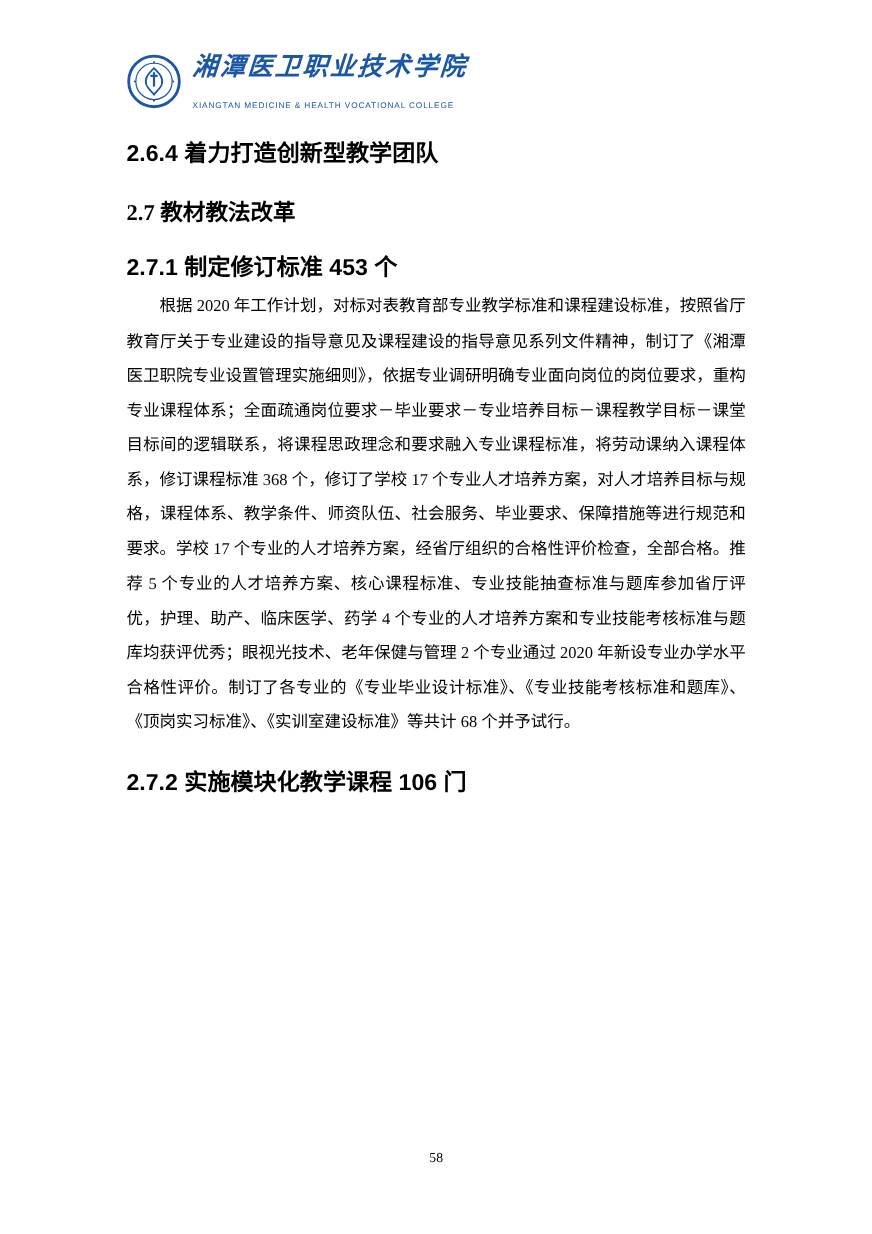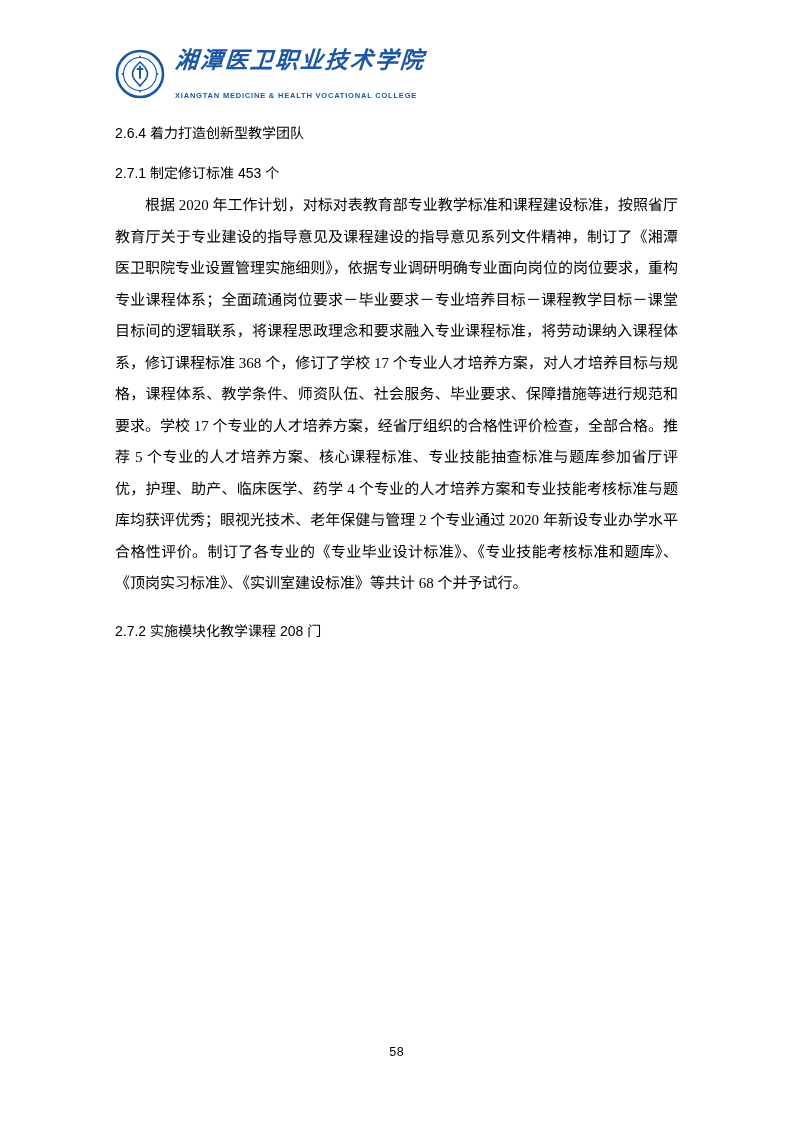--- a/index.html
+++ b/index.html
@@ -44,30 +44,30 @@
     font-weight: bold;
     font-style: italic;
     font-size: 23px;
     letter-spacing: 2px;
     color: #1c57a5;
     transform: skewX(-4deg);
   }
   .logo-en {
     margin-top: 19px;
     font-family: "Liberation Sans", sans-serif;
-    font-weight: bold;
+    font-weight: normal;
     font-size: 7.5px;
     letter-spacing: 0.8px;
     color: #1c57a5;
   }
   
   .h-level3 {
     font-family: "Liberation Sans", sans-serif;
-    font-weight: normal;
-    font-size: 14px;
+    font-weight: bold;
+    font-size: 21px;
     margin: 20px 0 8px 0;
   }
   .h-level2 {
     font-family: "Liberation Serif", serif;
     font-weight: bold;
     font-size: 20.5px;
     margin: 24px 0 6px 0;
   }
   .para {
     font-size: 15px;
@@ -78,21 +78,21 @@
     margin: 0 0 4px 0;
   }
   
   .page-footer {
     position: absolute;
     bottom: 62px;
     left: 0;
     width: 100%;
     text-align: center;
     font-size: 12.5px;
-    font-family: Liberation Mono, monospace;
+    font-family: Liberation Serif, serif;
   }
 </style>
 </head>
 <body>
 
 <div class="page">
 
   <div class="content">
 
     <header class="masthead">
@@ -109,25 +109,26 @@
         </svg>
       </div>
       <div class="logo-text">
         <div class="logo-zh">湘潭医卫职业技术学院</div>
         <div class="logo-en">XIANGTAN MEDICINE &amp; HEALTH VOCATIONAL COLLEGE</div>
       </div>
     </header>
 
     <h3 class="h-level3">2.6.4 着力打造创新型教学团队</h3>
 
+    <h2 class="h-level2">2.7 教材教法改革</h2>
 
     <h3 class="h-level3">2.7.1 制定修订标准 453 个</h3>
     <p class="para">根据 2020 年工作计划，对标对表教育部专业教学标准和课程建设标准，按照省厅教育厅关于专业建设的指导意见及课程建设的指导意见系列文件精神，制订了《湘潭医卫职院专业设置管理实施细则》，依据专业调研明确专业面向岗位的岗位要求，重构专业课程体系；全面疏通岗位要求－毕业要求－专业培养目标－课程教学目标－课堂目标间的逻辑联系，将课程思政理念和要求融入专业课程标准，将劳动课纳入课程体系，修订课程标准 368 个，修订了学校 17 个专业人才培养方案，对人才培养目标与规格，课程体系、教学条件、师资队伍、社会服务、毕业要求、保障措施等进行规范和要求。学校 17 个专业的人才培养方案，经省厅组织的合格性评价检查，全部合格。推荐 5 个专业的人才培养方案、核心课程标准、专业技能抽查标准与题库参加省厅评优，护理、助产、临床医学、药学 4 个专业的人才培养方案和专业技能考核标准与题库均获评优秀；眼视光技术、老年保健与管理 2 个专业通过 2020 年新设专业办学水平合格性评价。制订了各专业的《专业毕业设计标准》、《专业技能考核标准和题库》、《顶岗实习标准》、《实训室建设标准》等共计 68 个并予试行。</p>
 
-    <h3 class="h-level3">2.7.2 实施模块化教学课程 208 门</h3>
+    <h3 class="h-level3">2.7.2 实施模块化教学课程 106 门</h3>
 
   </div>
 
   <footer class="page-footer">
     <span>58</span>
   </footer>
 
 </div>
 
 </body></html>

